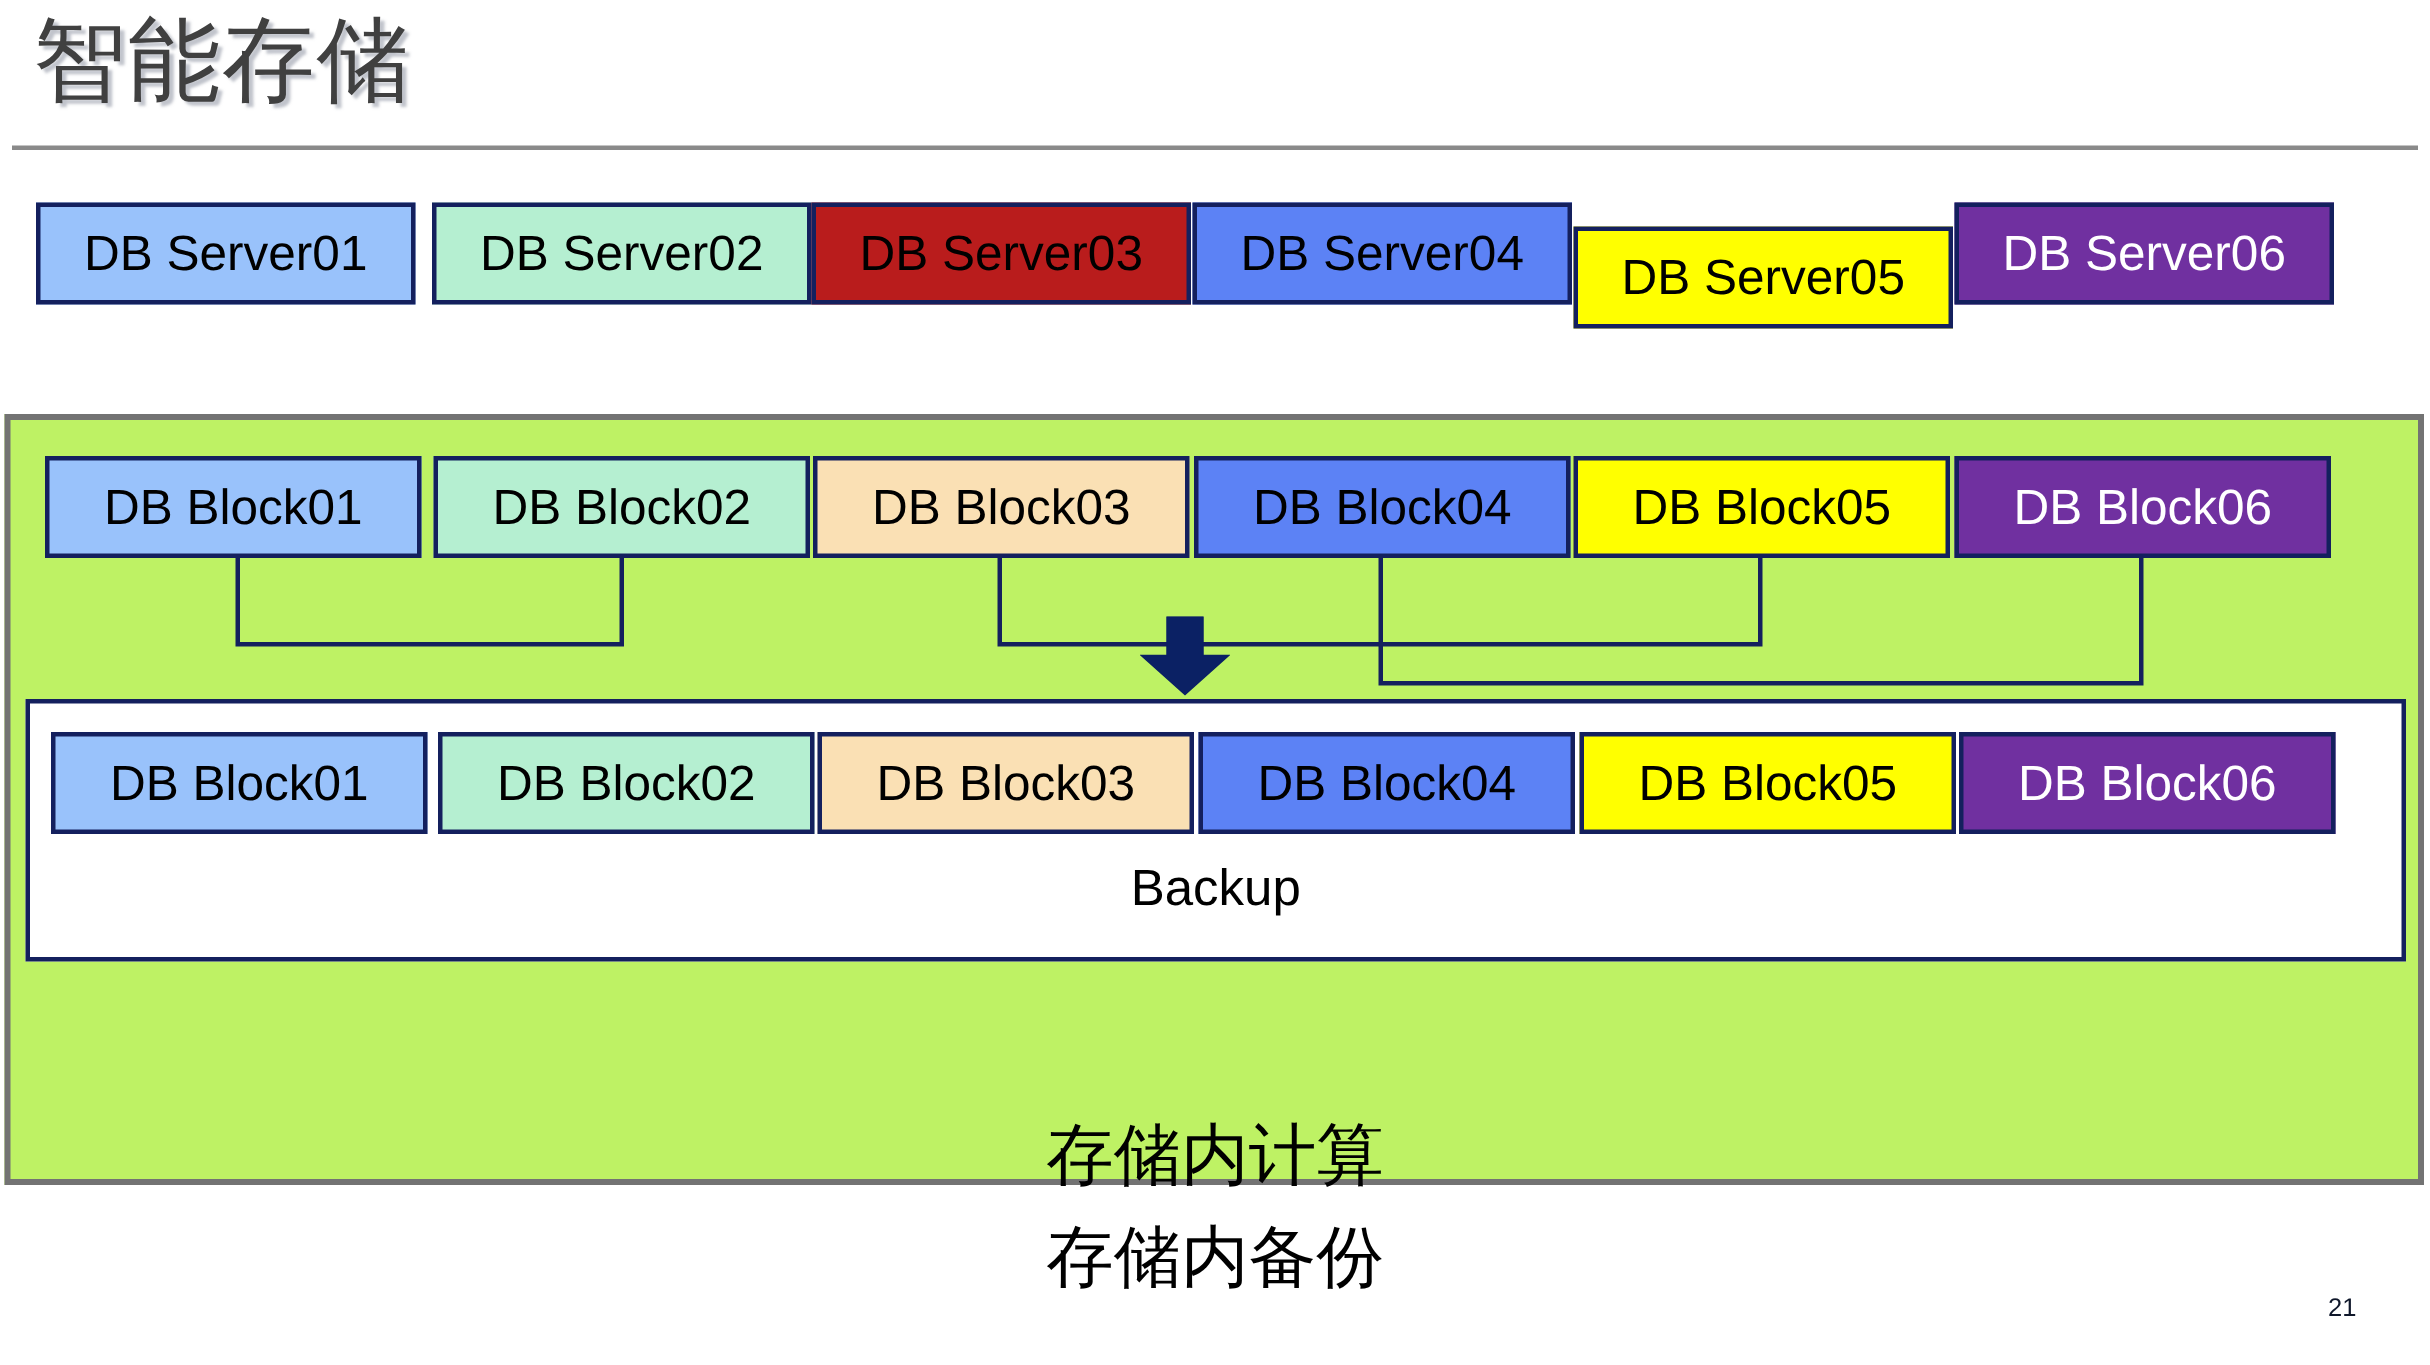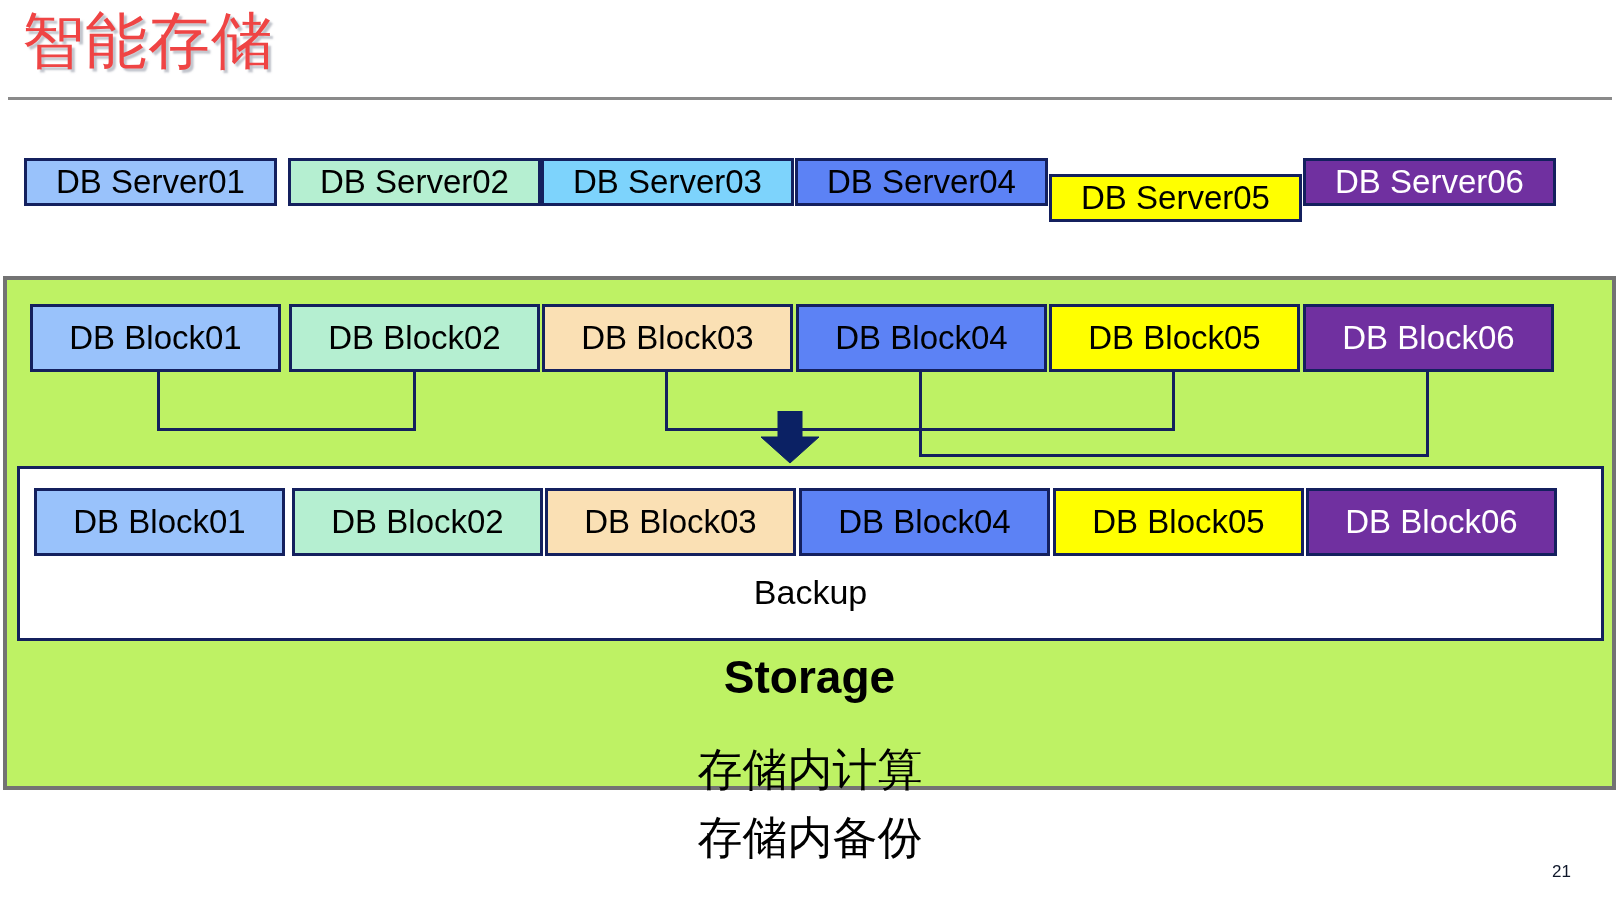--- a/index.html
+++ b/index.html
@@ -18,21 +18,21 @@
   }
 
   
   #slide-title {
     position: absolute;
     left: 22px;
     top: 2px;
     font-size: 62px;
     line-height: 1.25;
     font-weight: 400;
-    color: #ef4444;
+    color: #404040;
     text-shadow: 3px 3px 2px rgba(140,145,160,0.55);
     white-space: nowrap;
     letter-spacing: 1px;
   }
   #title-rule {
     position: absolute;
     left: 8px;
     top: 97px;
     width: 1604px;
     height: 3px;
@@ -48,21 +48,21 @@
     align-items: center;
     justify-content: center;
     font-size: 33px;
     color: #000000;
     white-space: nowrap;
   }
   .node.onlight { color: #000000; }
   .node.ondark  { color: #ffffff; }
 
   
-  #server-row .node { top: 158px; height: 48px; }
+  #server-row .node { top: 135px; height: 68px; }
 
   
   #storage-container {
     position: absolute;
     left: 3px;
     top: 276px;
     width: 1613px;
     height: 514px;
     box-sizing: border-box;
     border: 4px solid #737373;
@@ -151,21 +151,21 @@
 <div id="slide-title">智能存储</div>
 <div id="title-rule"></div>
 
 <div id="server-row">
     <div class="node onlight" style="left: 24px; width: 253px; background: rgb(153, 194, 251); color: rgb(0, 0, 0);">
       <span>DB Server01</span>
     </div>
     <div class="node onlight" style="left: 288px; width: 253px; background: rgb(181, 239, 209); color: rgb(0, 0, 0);">
       <span>DB Server02</span>
     </div>
-    <div class="node onlight" style="left: 541px; width: 253px; background: #7dd3fc; color: rgb(0, 0, 0);">
+    <div class="node onlight" style="left: 541px; width: 253px; background: #b91c1c; color: rgb(0, 0, 0);">
       <span>DB Server03</span>
     </div>
     <div class="node onlight" style="left: 795px; width: 253px; background: rgb(92, 130, 245); color: #000000;">
       <span>DB Server04</span>
     </div>
     <div class="node onlight" style="left: 1049px; width: 253px; background: rgb(255, 255, 0); color: rgb(0, 0, 0); margin-top: 16px;">
       <span>DB Server05</span>
     </div>
     <div class="node ondark" style="left: 1303px; width: 253px; background: rgb(112, 48, 160); color: rgb(255, 255, 255);">
       <span>DB Server06</span>
@@ -228,19 +228,18 @@
         <div class="node onlight" style="left: 1033px; width: 251px; background: rgb(255, 255, 0); color: rgb(0, 0, 0);">
           <span>DB Block05</span>
         </div>
         <div class="node ondark" style="left: 1286px; width: 251px; background: rgb(112, 48, 160); color: rgb(255, 255, 255);">
           <span>DB Block06</span>
         </div>
       </div>
     <div id="backup-label">Backup</div>
   </div>
 
-  <div id="storage-label">Storage</div>
 </div>
 
 <div class="note" id="note-1">存储内计算</div>
 <div class="note" id="note-2">存储内备份</div>
 
 <div id="page-number">21</div>
 
 </body></html>

